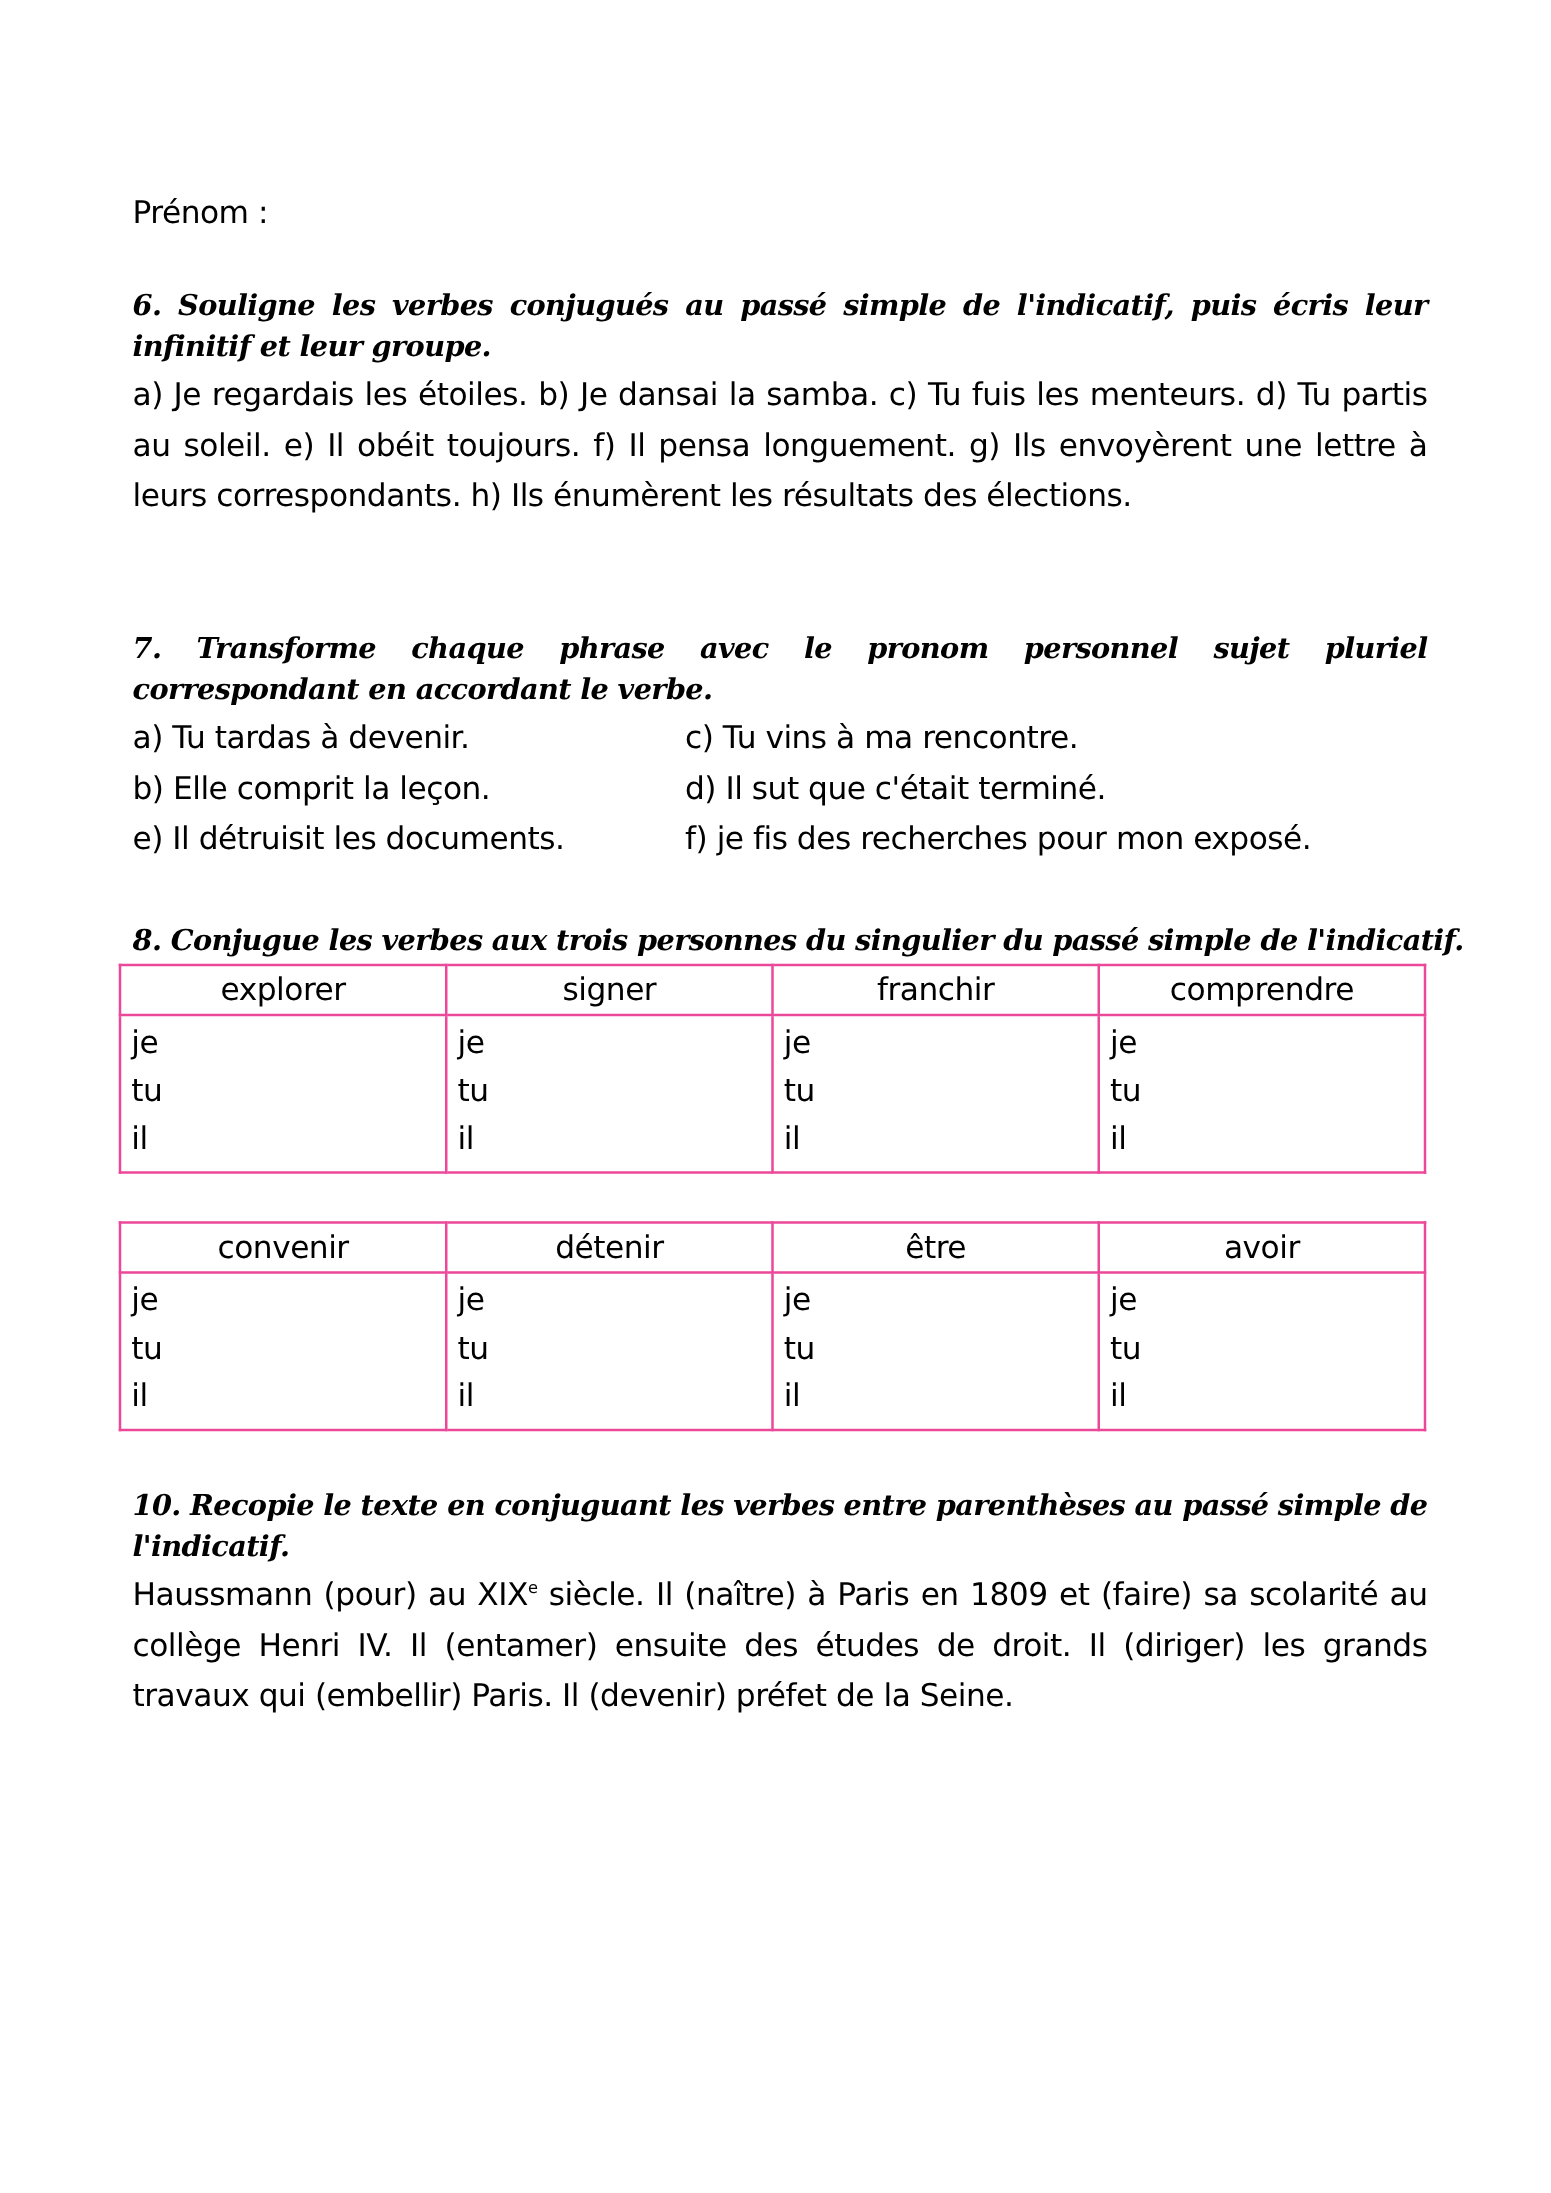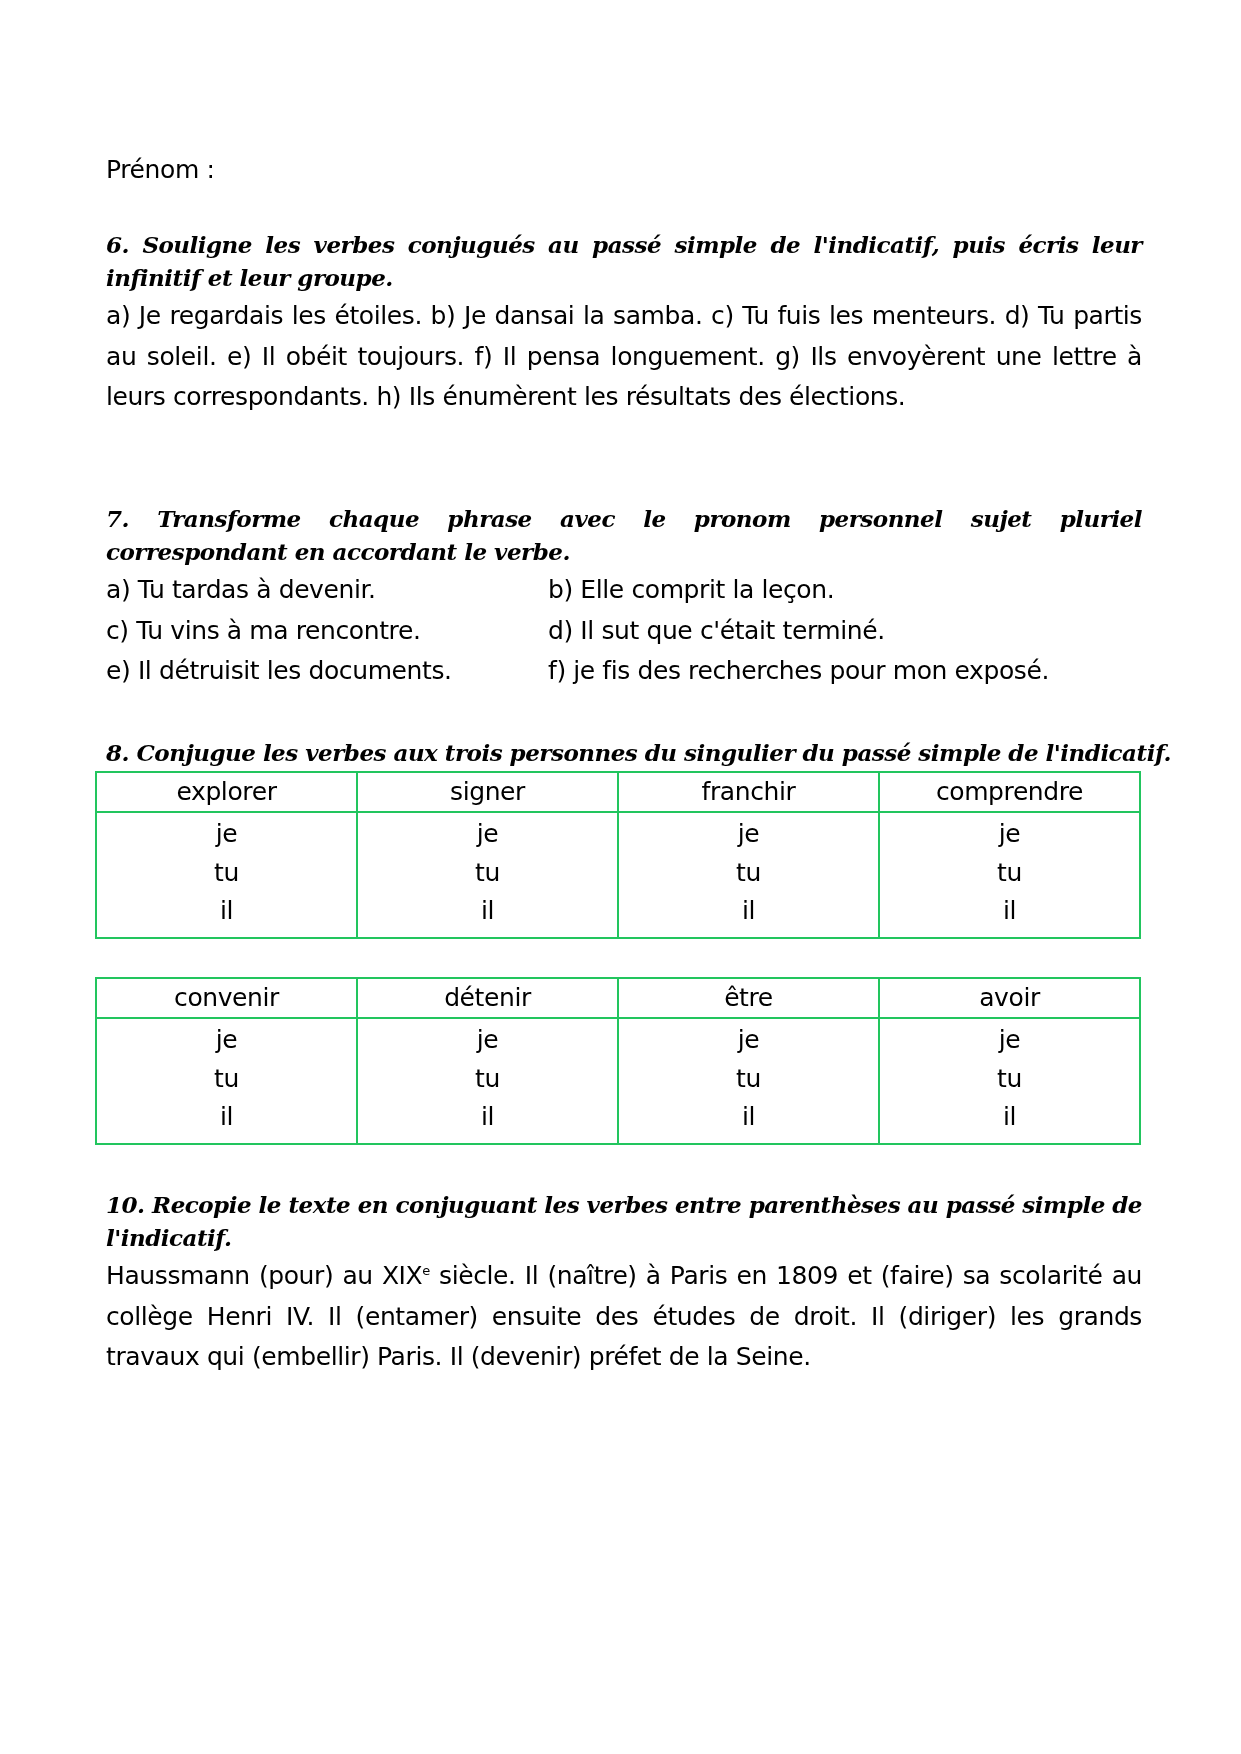--- a/index.html
+++ b/index.html
@@ -4,44 +4,44 @@
 <style>
   html, body { margin:0; padding:0; background:#ffffff; }
   body { width:1241px; height:1754px; position:relative; overflow:hidden; color:#000; }
   .page { position:absolute; left:106px; top:0; width:1036px; }
   .body-text { font-family:"DejaVu Sans", sans-serif; font-size:25px; line-height:40.5px; letter-spacing:-0.4px; }
   .justify { text-align:justify; text-align-last:auto; }
   .title { font-family:"DejaVu Serif", serif; font-style:italic; font-weight:bold; font-size:23px; line-height:33px; letter-spacing:-0.5px; }
   .abs { position:absolute; left:0; width:1036px; }
   .two-col { display:grid; grid-template-columns:442px 594px; }
   table.conj { border-collapse:collapse; width:1046px; table-layout:fixed; position:absolute; left:-11px; }
-  table.conj th, table.conj td { border:2px solid #22c55e; font-family:"DejaVu Sans", sans-serif; font-size:25px; font-weight:normal; letter-spacing:-0.4px; }
+  table.conj th, table.conj td { border:2px solid #ec4899; font-family:"DejaVu Sans", sans-serif; font-size:25px; font-weight:normal; letter-spacing:-0.4px; }
   table.conj th { height:38px; text-align:center; padding:0; line-height:38px; }
   table.conj td { vertical-align:top; padding:2px 8px 4px 8px; line-height:38.5px; height:118px; }
-  .pron { display:block;text-align:center; }
+  .pron { display:block; }
   sup { font-size:13px; line-height:0; vertical-align:super; }
 </style>
 </head>
 <body>
 
 <div class="page">
 
   <div class="abs body-text" style="top:150px;">Prénom :</div>
 
   <div class="abs" style="top:228px;">
     <div class="title justify">6. Souligne les verbes conjugués au passé simple de l'indicatif, puis écris leur infinitif et leur groupe.</div>
     <div class="body-text justify" style="margin-top:2px;">a) Je regardais les étoiles. b) Je dansai la samba. c) Tu fuis les menteurs. d) Tu partis au soleil. e) Il obéit toujours. f) Il pensa longuement. g) Ils envoyèrent une lettre à leurs correspondants. h) Ils énumèrent les résultats des élections.</div>
   </div>
 
   <div class="abs" style="top:502px;">
     <div class="title justify">7. Transforme chaque phrase avec le pronom personnel sujet pluriel correspondant en accordant le verbe.</div>
     <div class="two-col body-text" style="margin-top:2px;">
       <div>a) Tu tardas à devenir.</div>
+      <div>c) Tu vins à ma rencontre.</div>
       <div>b) Elle comprit la leçon.</div>
-      <div>c) Tu vins à ma rencontre.</div>
       <div>d) Il sut que c'était terminé.</div>
       <div>e) Il détruisit les documents.</div>
       <div>f) je fis des recherches pour mon exposé.</div>
     </div>
   </div>
 
   <div class="abs title" style="top:736px; white-space:nowrap;">8. Conjugue les verbes aux trois personnes du singulier du passé simple de l'indicatif.</div>
 
   <table class="conj" style="top:771px;">
     <thead>

